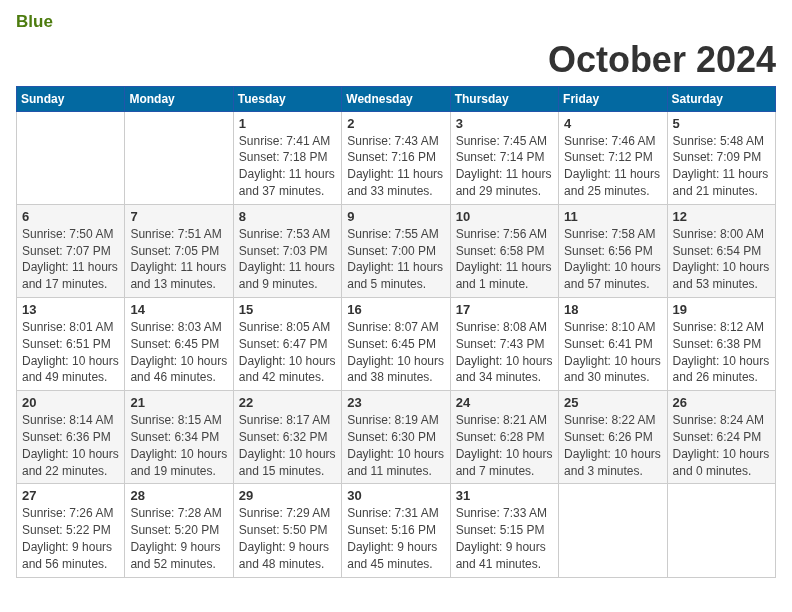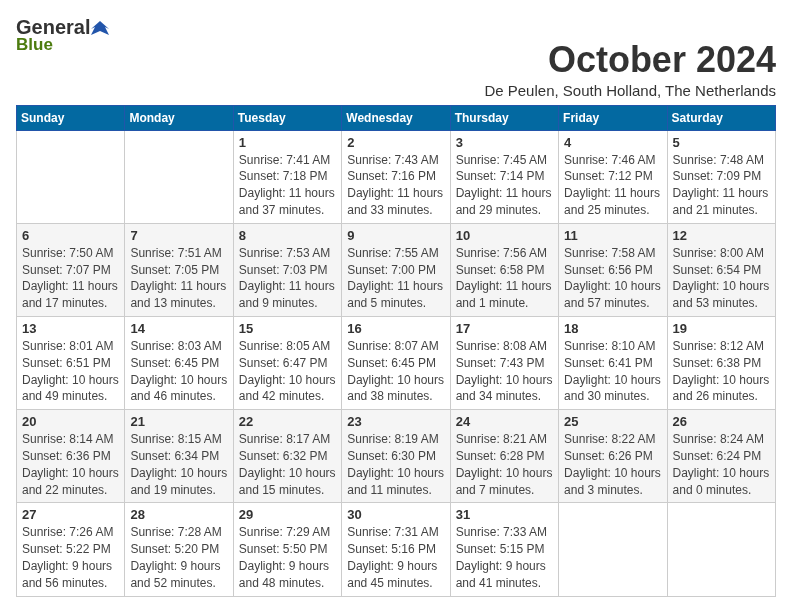--- a/index.html
+++ b/index.html
@@ -75,31 +75,24 @@
     }
     .empty-cell {
       background: #f9f9f9;
     }
   </style>
 </head>
 <body>
 
 <div class="header-area">
   <div class="logo">
-    <div style="display:flex;align-items:center;">
-      <span style="font-size:20px;font-weight:bold;color:#333;">General</span>
-      <svg width="18" height="18" viewBox="0 0 18 18" style="margin:0 1px;">
-        <polygon points="9,2 18,10 14,8 18,16 9,12 0,16 4,8 0,10" fill="#2255aa"></polygon>
-      </svg>
-    </div>
     <span style="font-size:17px;font-weight:bold;color:#4d7c0f;margin-top:-4px;">Blue</span>
   </div>
   <div class="title-area">
     <div class="month-title">October 2024</div>
-    <div class="location-title">De Peulen, South Holland, The Netherlands</div>
   </div>
 </div>
 
 <table class="calendar">
   <thead>
     <tr>
     <th>Sunday</th>
         <th>Monday</th>
         <th>Tuesday</th>
         <th>Wednesday</th>
@@ -131,21 +124,21 @@
 Daylight: 11 hours and 29 minutes.</div>
         </td>
         <td>
           <span class="day-number">4</span>
           <div class="cell-text">Sunrise: 7:46 AM
 Sunset: 7:12 PM
 Daylight: 11 hours and 25 minutes.</div>
         </td>
         <td>
           <span class="day-number">5</span>
-          <div class="cell-text">Sunrise: 7:48 AM
+          <div class="cell-text">Sunrise: 5:48 AM
 Sunset: 7:09 PM
 Daylight: 11 hours and 21 minutes.</div>
         </td>
       </tr>
       <tr>
         <td>
           <span class="day-number">6</span>
           <div class="cell-text">Sunrise: 7:50 AM
 Sunset: 7:07 PM
 Daylight: 11 hours and 17 minutes.</div>

